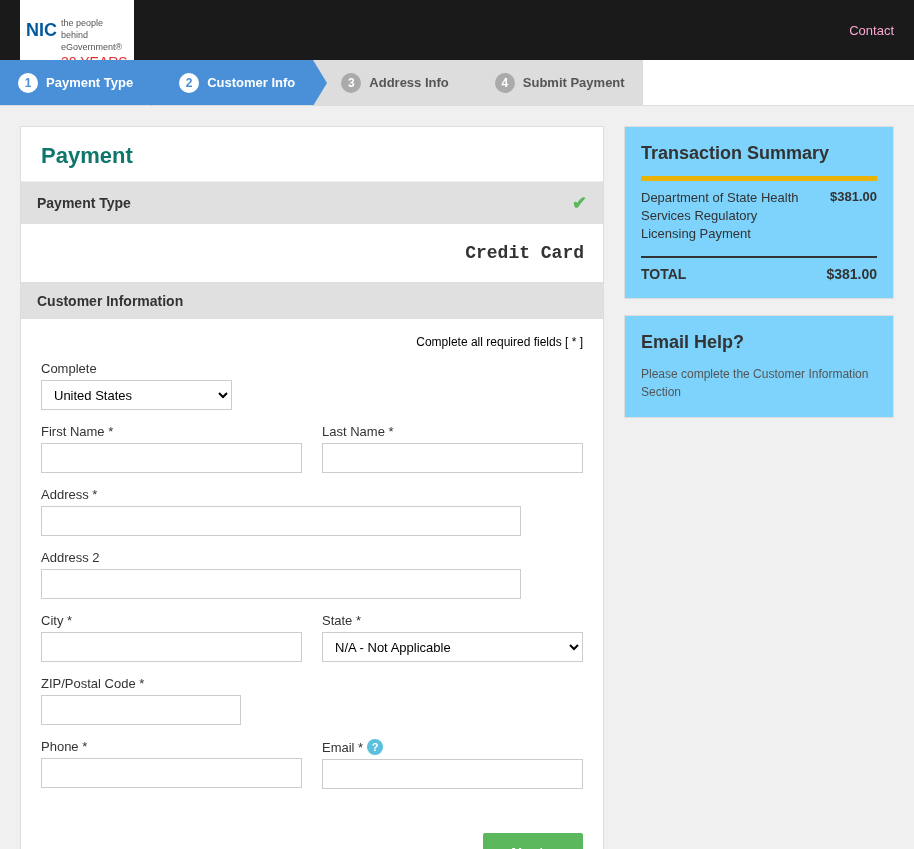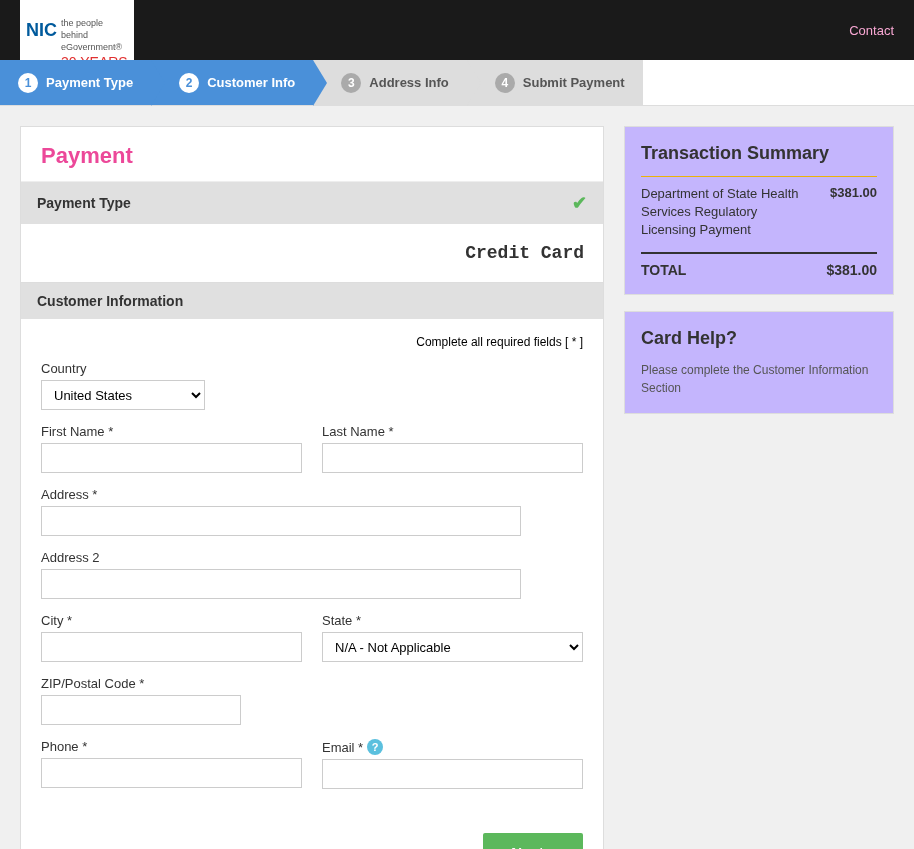--- a/index.html
+++ b/index.html
@@ -27,51 +27,51 @@
     .breadcrumb-step.active::after { border-left-color: #4a90d9; }
     .breadcrumb-step.inactive::after { border-left-color: #ddd; }
     .breadcrumb-step:last-child::after { display: none; }
 
     
     .main-layout { display: flex; gap: 20px; padding: 20px; max-width: 914px; }
     .left-panel { flex: 1; background: #fff; border: 1px solid #ddd; }
     .right-panel { width: 270px; display: flex; flex-direction: column; gap: 16px; }
 
     
-    .page-title { padding: 16px 20px 12px; font-size: 22px; font-weight: bold; color: #ec4899; border-bottom: 1px solid #eee; }
+    .page-title { padding: 16px 20px 12px; font-size: 22px; font-weight: bold; color: #0f766e; border-bottom: 1px solid #eee; }
 
     
     .section-header { background: #e0e0e0; padding: 10px 16px; font-size: 14px; font-weight: bold; color: #333; display: flex; align-items: center; justify-content: space-between; }
     .checkmark { color: #5cb85c; font-size: 18px; }
 
     
     .credit-card-area { padding: 19px; text-align: right; border-bottom: 1px solid #ddd; font-family: Liberation Mono, monospace; }
     .credit-card-label { font-size: 18px; font-weight: bold; color: #333; }
 
     
     .customer-info-section { padding: 16px 20px 20px; }
     .required-note { text-align: right; color: #000000; font-size: 12px; margin-bottom: 12px; }
     .form-group { margin-bottom: 14px; }
     .form-row { display: flex; gap: 20px; margin-bottom: 14px; }
     .form-row .form-group { flex: 1; margin-bottom: 0; }
     label { display: block; margin-bottom: 4px; font-size: 13px; color: #333; }
     input[type="text"] { width: 100%; border: 1px solid #ccc; padding: 6px 8px; font-size: 13px; height: 30px; }
     select { border: 1px solid #ccc; padding: 5px 8px; font-size: 13px; height: 30px; background: #fff; cursor: pointer; }
-    .country-select { width: 164px; }
+    .country-select { width: 191px; }
     .state-select { width: 100%; }
 
     
     .form-footer { display: flex; justify-content: flex-end; padding: 10px 20px 20px; }
     .next-btn { background: #5cb85c; color: #fff; border: none; padding: 10px 28px; font-size: 15px; font-weight: bold; cursor: pointer; display: flex; align-items: center; gap: 6px; border-radius: 2px; }
     .next-arrow { font-size: 16px; }
 
     
-    .summary-card, .help-card { background: #c4b5fd; border: 1px solid #ddd; padding: 16px; }
+    .summary-card, .help-card { background: #7dd3fc; border: 1px solid #ddd; padding: 16px; }
     .summary-title, .help-title { font-size: 18px; font-weight: bold; color: #333; margin-bottom: 12px; }
-    .summary-row { display: flex; justify-content: space-between; align-items: flex-start; padding: 8px 0; border-top: 1px solid #eab308; font-size: 13px; }
+    .summary-row { display: flex; justify-content: space-between; align-items: flex-start; padding: 8px 0; border-top: 5px solid #eab308; font-size: 13px; }
     .summary-desc { color: #333; max-width: 160px; line-height: 1.4; }
     .summary-amount { font-size: 13px; font-weight: bold; color: #333; white-space: nowrap; }
     .summary-total-row { display: flex; justify-content: space-between; align-items: center; padding: 8px 0 0; border-top: 2px solid #333; margin-top: 4px; font-size: 14px; font-weight: bold; }
     .help-text { font-size: 12px; color: #555; line-height: 1.5; }
 
     
     .help-icon { display: inline-flex; align-items: center; justify-content: center; width: 16px; height: 16px; background: #5bc0de; color: #fff; border-radius: 50%; font-size: 11px; font-weight: bold; margin-left: 4px; vertical-align: middle; cursor: pointer; }
   </style>
 </head>
 <body>
@@ -125,21 +125,21 @@
     </div>
 
     <div class="section-header">
       <span>Customer Information</span>
     </div>
 
     <div class="customer-info-section">
       <div class="required-note">Complete all required fields [ * ]</div>
 
       <div class="form-group">
-        <label>Country</label>
+        <label>Complete</label>
         <select class="country-select">
           <option>United States</option>
           <option>Canada</option>
           <option>Mexico</option>
           <option>United Kingdom</option>
           <option>Other</option>
         </select>
       </div>
 
       <div class="form-row">
@@ -224,18 +224,18 @@
         <span class="summary-desc">Department of State Health Services Regulatory Licensing Payment</span>
         <span class="summary-amount">$381.00</span>
       </div>
       <div class="summary-total-row">
         <span>TOTAL</span>
         <span>$381.00</span>
       </div>
     </div>
 
     <div class="help-card">
-      <div class="help-title">Card Help?</div>
+      <div class="help-title">Email Help?</div>
       <p class="help-text">Please complete the Customer Information Section</p>
     </div>
 
   </div>
 </div>
 
 </body></html>

